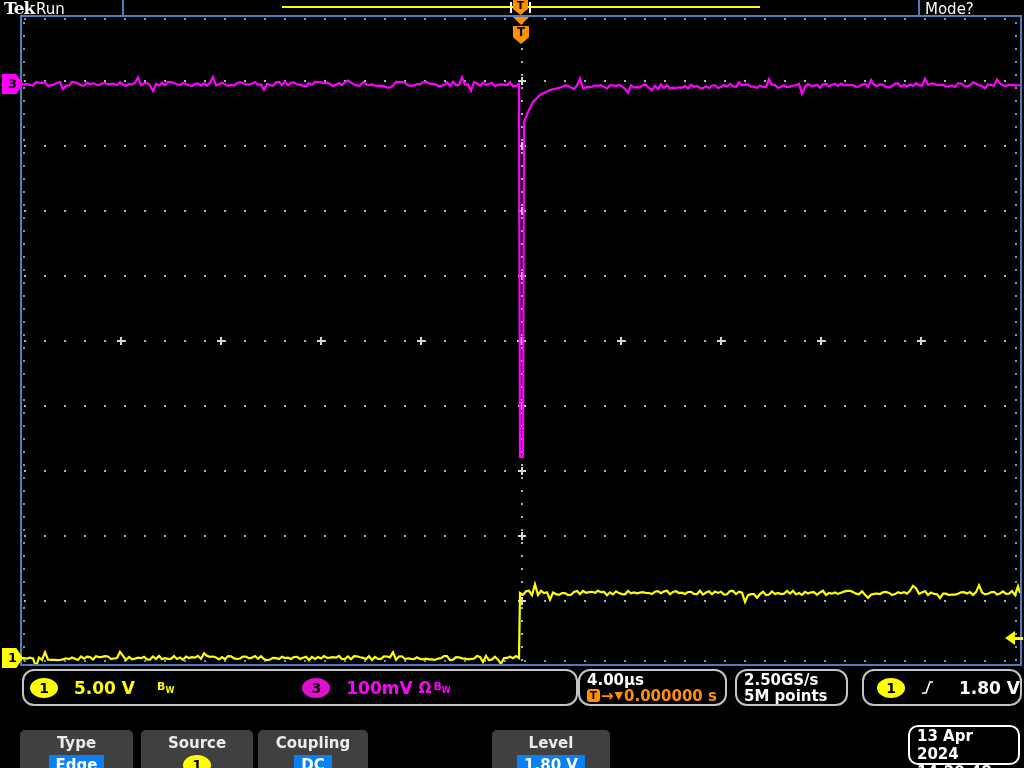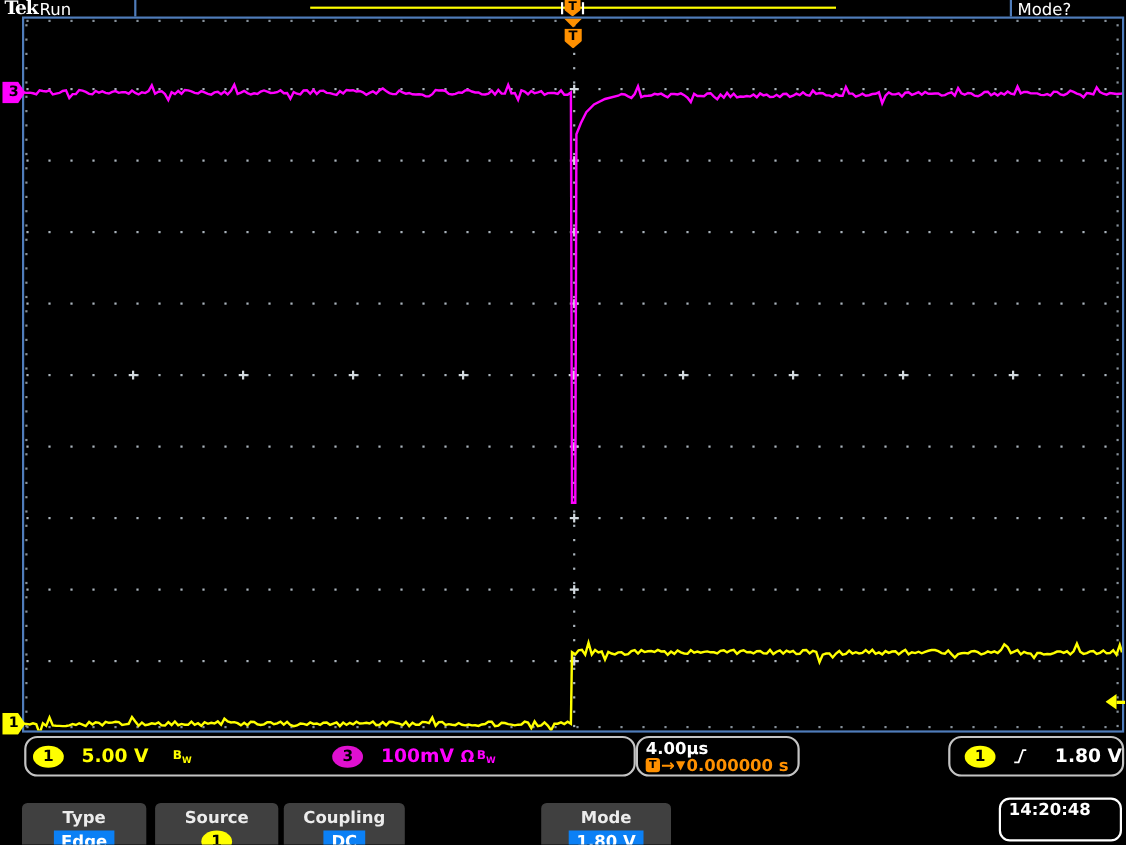--- a/index.html
+++ b/index.html
@@ -845,20 +845,24 @@
   <div class="abs sbox two-line" style="left:578px;width:149px">
     <span class="wht">4.00µs</span>
     <span class="org" style="display:flex;align-items:center;gap:1px">
       <span class="t-icon">T</span>
         <span>→</span>
         <span style="font-size:11px">▼</span>
         <span>0.000000 s</span>
     </span>
   </div>
 
+  <div class="abs sbox two-line" style="left:735px;width:113px">
+    <span class="wht">2.50GS/s</span>
+    <span class="wht">5M points</span>
+  </div>
 
   <div class="abs sbox" style="left:862px;width:160px;padding-left:13px">
     <span class="badge" style="background:#ffff00">1</span>
     <svg width="14" height="17" style="margin-left:16px">
       <polyline points="1,14 5,14 9,3 13,3" fill="none" stroke="#fff" stroke-width="1.6"></polyline>
     </svg>
     <span class="sval wht" style="margin-left:26px">1.80 V</span>
   </div>
 
   <div class="abs mbtn" style="left:20px;width:113px">
@@ -871,22 +875,23 @@
     <span class="badge" style="background:#ffff00;margin-top:3px">1</span>
   </div>
 
   <div class="abs mbtn" style="left:258px;width:110px">
     <div>Coupling</div>
     <span class="mval">DC</span>
   </div>
 
 
   <div class="abs mbtn" style="left:492px;width:118px">
-    <div>Mode</div>
+    <div>Level</div>
     <span class="mval">1.80 V</span>
   </div>
 
 
   <div class="abs dt-box">
+    <div>13 Apr 2024</div>
     <div>14:20:48</div>
   </div>
 
 </div>
 
 </body></html>

